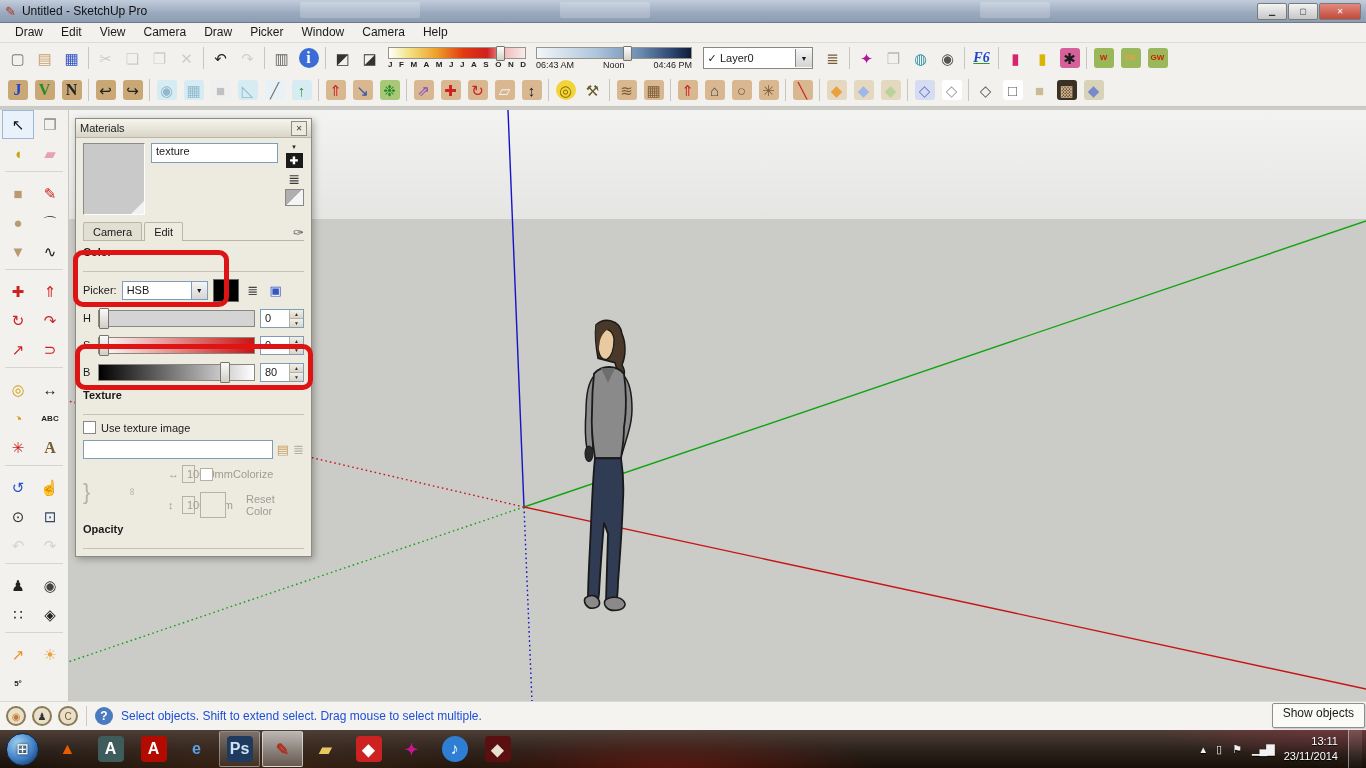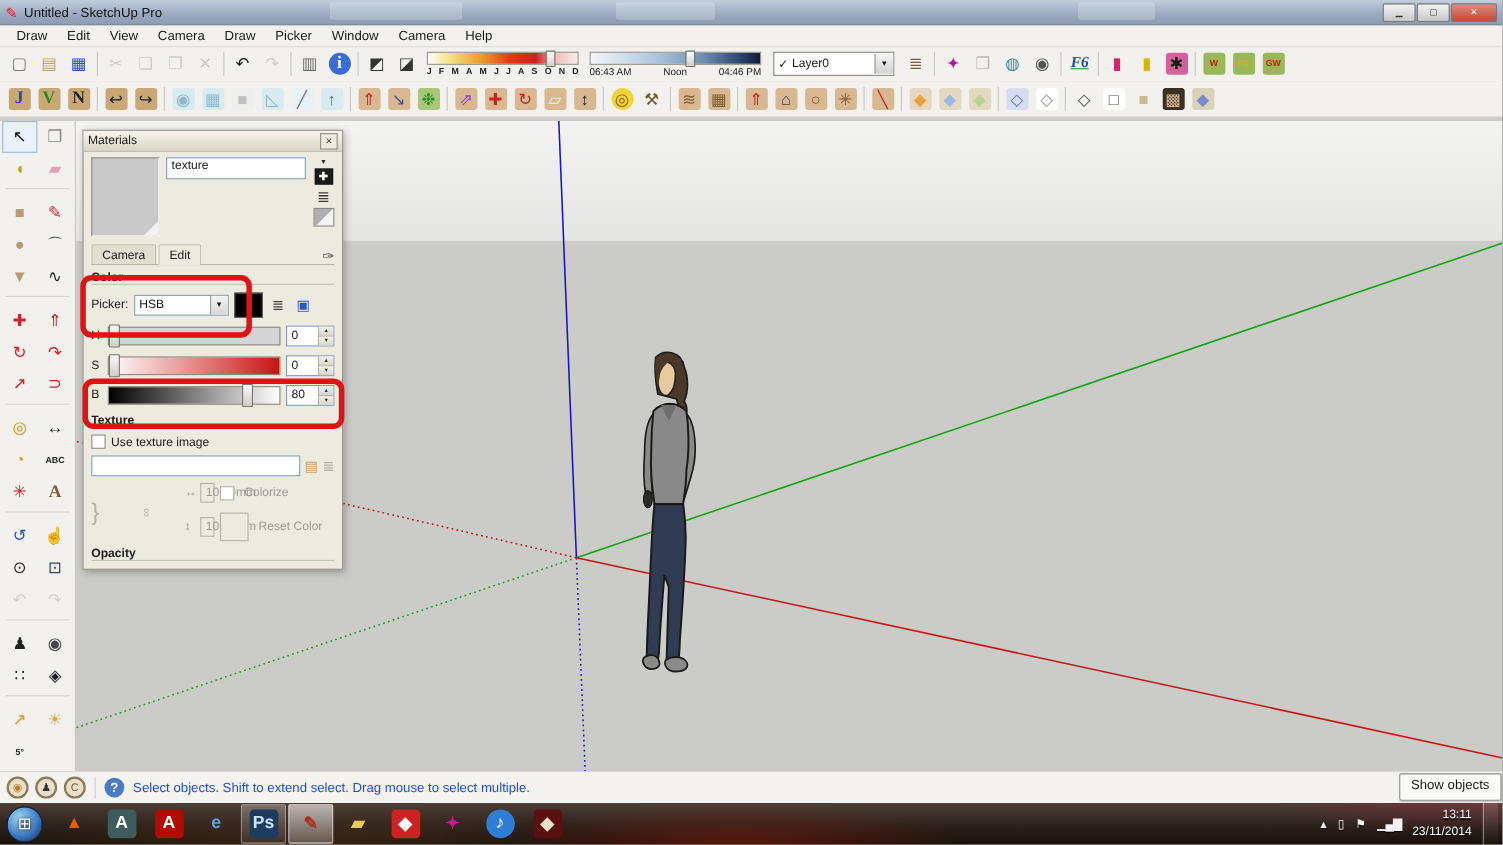--- a/index.html
+++ b/index.html
@@ -90,21 +90,21 @@
   .mi-arrow{height:7px;font-size:7px;color:#222;}
   .mi-create{background:#1A1A1A;color:#fff;font-size:10px;font-weight:bold;}
   .mi-stack{font-size:14px;color:#3A3A3A;}
   .mi-default{width:17px;height:15px;border:1px solid #888;
      background:linear-gradient(135deg,#AFAFAF 50%,#F4F4F4 50%);}
   .mat-tabs{display:flex;align-items:flex-end;margin-top:5px;height:22px;border-bottom:1px solid #B9B6A9;}
   .tab{padding:3px 9px 2px;border:1px solid #B9B6A9;border-bottom:none;background:#E1DED2;
      margin-right:2px;border-radius:2px 2px 0 0;font-size:11px;}
   .tab[data-state="active"]{background:#EDEAE0;margin-bottom:-1px;padding-bottom:3px;}
   .mat-dropper{margin-left:auto;font-size:13px;color:#555;}
-  .sect{font-weight:bold;margin-top:5px;border-bottom:1px solid #C6C3B6;padding-bottom:0;}
+  .sect{font-weight:bold;margin-top:5px;border-bottom:1px solid #C6C3B6;padding-bottom:13px;}
   .picker-row{display:flex;align-items:center;gap:5px;margin:7px 0 6px;height:22px;}
   .picker-select{width:86px;height:19px;border:1px solid #7F9DB9;background:#fff;display:flex;
      align-items:center;box-sizing:border-box;}
   .picker-val{flex:1;padding-left:4px;}
   .picker-btn{width:15px;align-self:stretch;background:linear-gradient(#F5F5F5,#D6D6D6);
      border-left:1px solid #7F9DB9;font-size:7px;display:flex;align-items:center;justify-content:center;}
   .color-swatch{width:24px;height:21px;border:1px solid #666;flex:none;}
   .pick-ico{font-size:13px;color:#444;width:18px;text-align:center;}
   .slider-row{display:flex;align-items:center;gap:5px;margin:7px 0;height:20px;}
   .sl-label{width:10px;}
@@ -125,21 +125,21 @@
   .checkbox{width:11px;height:11px;border:1px solid #888;background:#fff;flex:none;}
   .file-row{display:flex;align-items:center;gap:4px;margin-bottom:6px;}
   .file-input{flex:1;height:17px;border:1px solid #7F9DB9;background:#fff;}
   .file-ico{font-size:13px;}
   .dims{display:grid;grid-template-columns:15px 60px 9px 13px auto;column-gap:5px;row-gap:9px;
      align-items:center;color:#9E9C94;margin:4px 0 2px;}
   .dim-field{border:1px solid #B5B2A5;height:16px;display:flex;align-items:center;padding-left:4px;
      color:#9E9C94;background:#EDEAE0;}
   .brace{font-size:22px;grid-row:1/3;color:#B5B2A5;}
   .chain{grid-row:1/3;font-size:11px;color:#B5B2A5;}
-  .dim-right{display:flex;align-items:center;gap:9px;}
+  .dim-right{display:flex;align-items:center;gap:20px;}
   .reset-box{width:24px;height:24px;border:1px solid #B5B2A5;background:#EDEAE0;flex:none;}
   .op-row{display:flex;align-items:center;gap:6px;margin-top:8px;height:20px;}
   
   .annot{position:absolute;border:5px solid #DE1414;border-radius:10px;z-index:21;pointer-events:none;}
   .annot1{left:73px;top:250px;width:146px;height:47px;}
   .annot2{left:75px;top:344px;width:228px;height:36px;}
   
   .statusbar{position:absolute;left:0;right:0;bottom:38px;height:28px;background:#F4F3F0;
      border-top:1px solid #DCDAD3;display:flex;align-items:center;z-index:25;font-size:12px;}
   .st-icon{width:20px;height:20px;border-radius:50%;border:2px solid #8A7A55;margin-left:6px;

